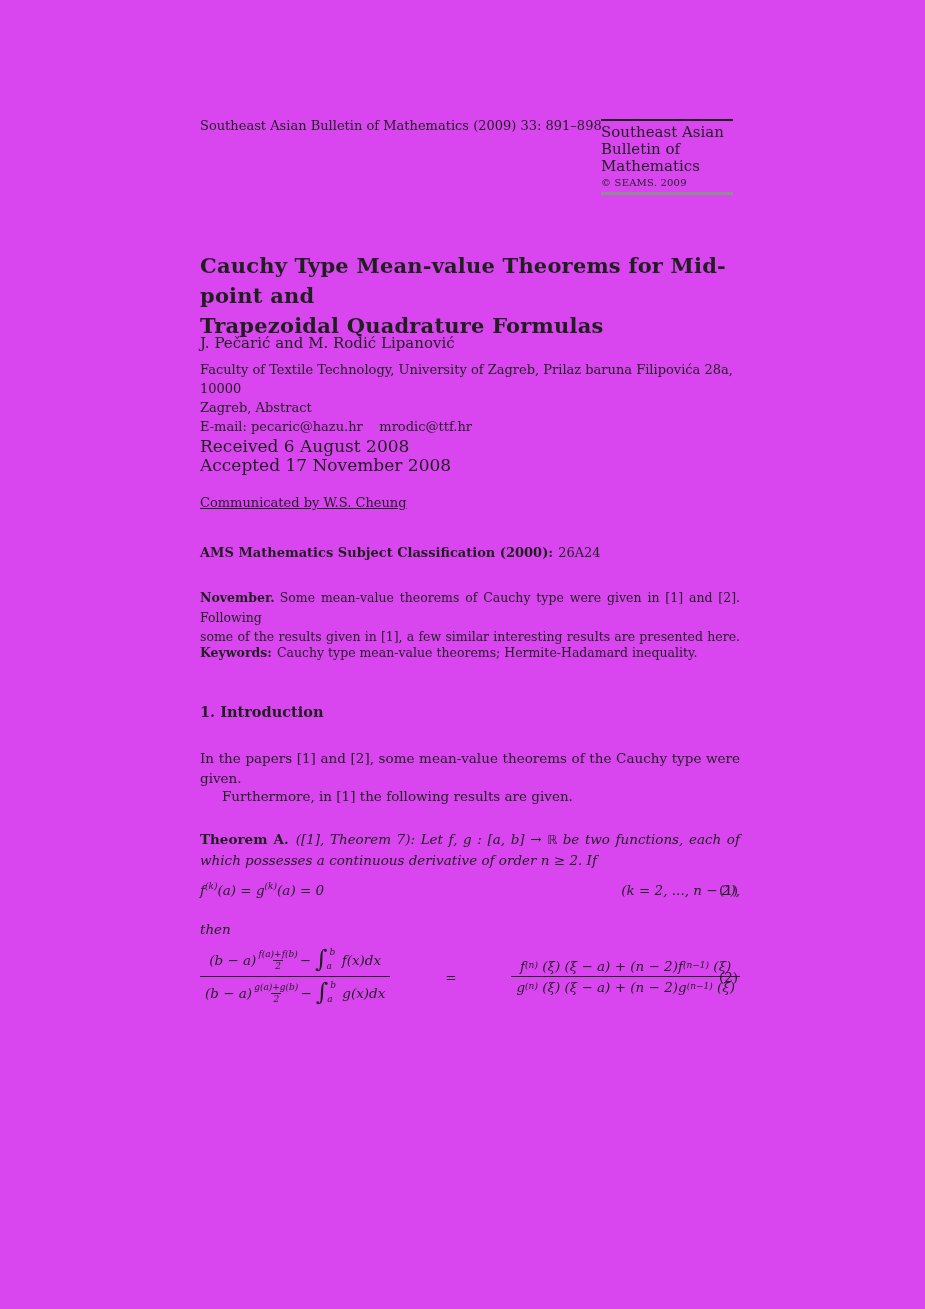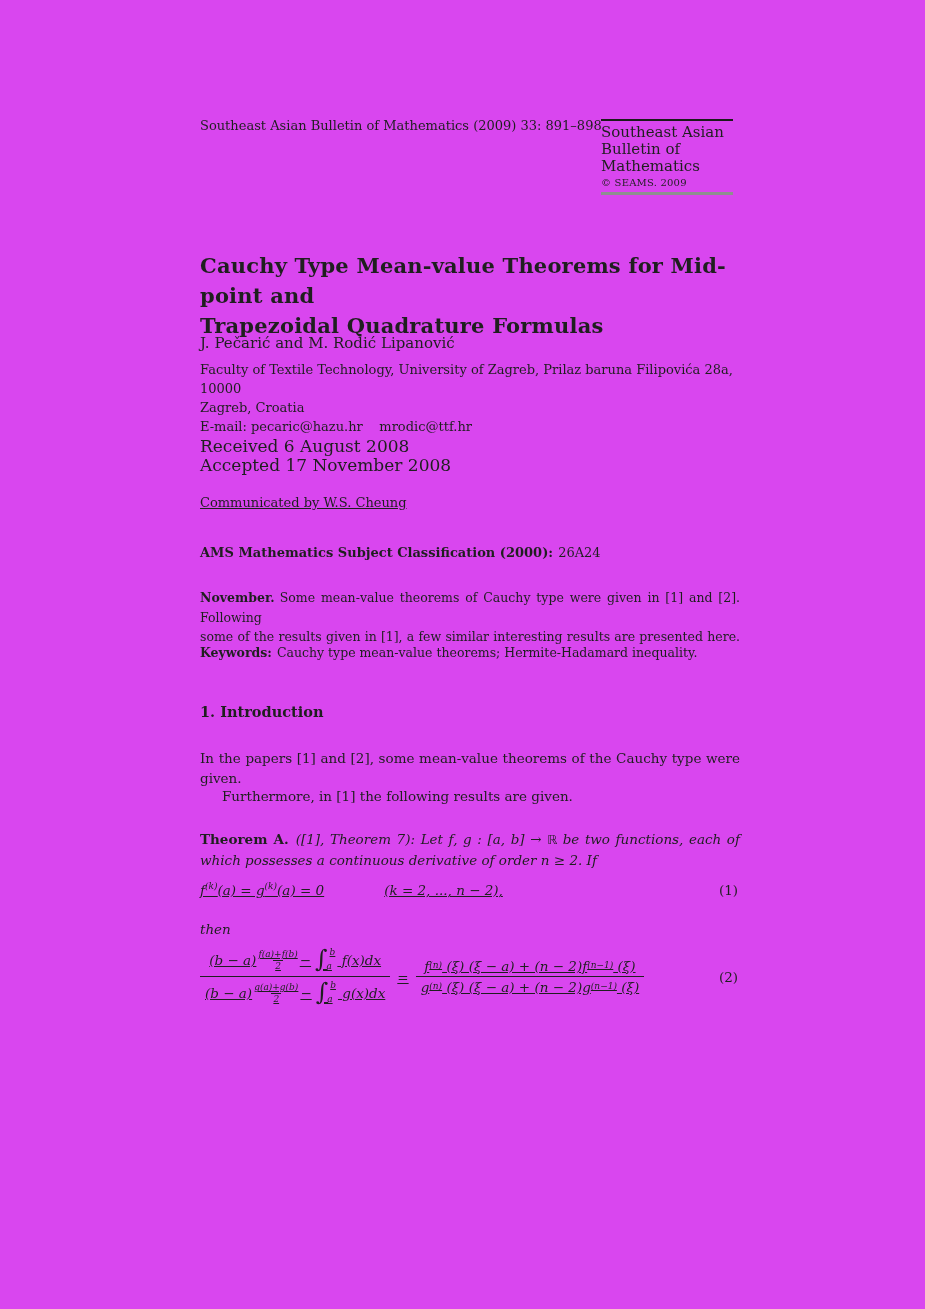--- a/index.html
+++ b/index.html
@@ -41,22 +41,22 @@
   .para1 { top:748px; font-size:13.5px; line-height:20px; }
   .para2 { top:788px; font-size:13.5px; text-indent:22px; }
 
   .theorem { top:829px; font-size:13.5px; line-height:20px; }
   .theorem .lbl { font-weight:bold; font-style:normal; margin-right:7px; }
   .theorem .it { font-style:italic; }
 
   .jline { text-align:justify; text-align-last:justify; }
 
   
-  .eq { left:200px; width:540px; display:flex; justify-content:flex-start; align-items:center;
-        font-size:13.5px; font-style:italic;text-decoration:underline; }
+  .eq { left:200px; width:540px; display:flex; justify-content:space-between; align-items:center;
+        font-size:13.5px; font-style:italic; }
   .eq .eqnum { position:absolute; right:2px; font-style:normal; }
   .eq sup { font-size:9px; position:relative; top:-1px; vertical-align:super; line-height:0; }
   .eq1 { top:882px; }
   .eq1 .cond { margin-left:60px; }
   .eq2 { top:944px; }
   .math-seq span { white-space:pre; }
 
   .bigfrac { display:inline-flex; flex-direction:column; align-items:center; }
   .bigfrac .row { display:flex; align-items:center; justify-content:center;
                   padding:2px 5px; white-space:pre; }
@@ -96,21 +96,21 @@
 
   <div class="abs col authors">J. Pečarić and M. Rodić Lipanović</div>
 
   <div class="abs col title">
     <div>Cauchy Type Mean-value Theorems for Mid-point and</div>
     <div>Trapezoidal Quadrature Formulas</div>
   </div>
 
   <div class="abs col affil">
     <div>Faculty of Textile Technology, University of Zagreb, Prilaz baruna Filipovića 28a, 10000</div>
-    <div>Zagreb, Croatia</div>
+    <div>Zagreb, Abstract</div>
     <div class="email">E-mail: pecaric@hazu.hr    mrodic@ttf.hr</div>
   </div>
 
   <div class="abs col dates">
     <div>Received 6 August 2008</div>
     <div>Accepted 17 November 2008</div>
   </div>
 
   <div class="abs col communicated">Communicated by W.S. Cheung</div>
 

